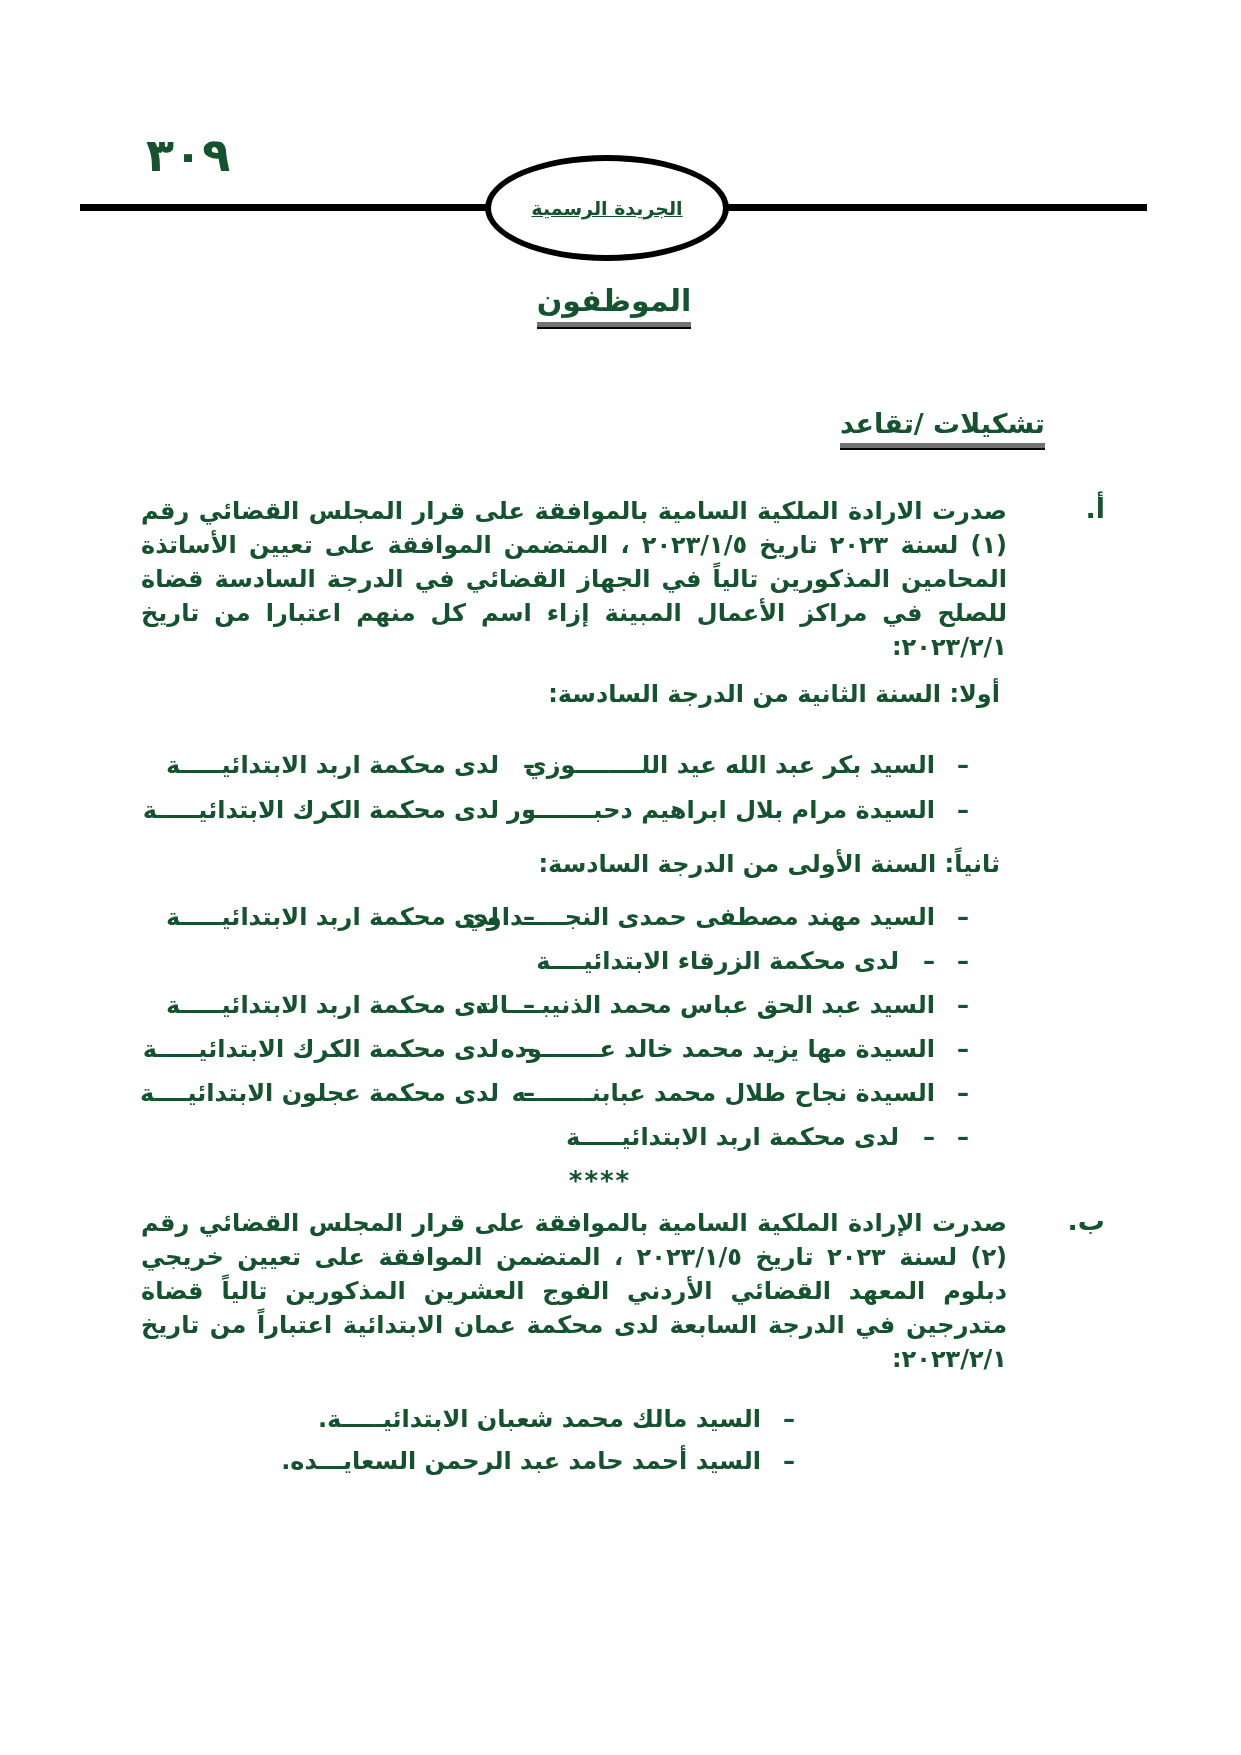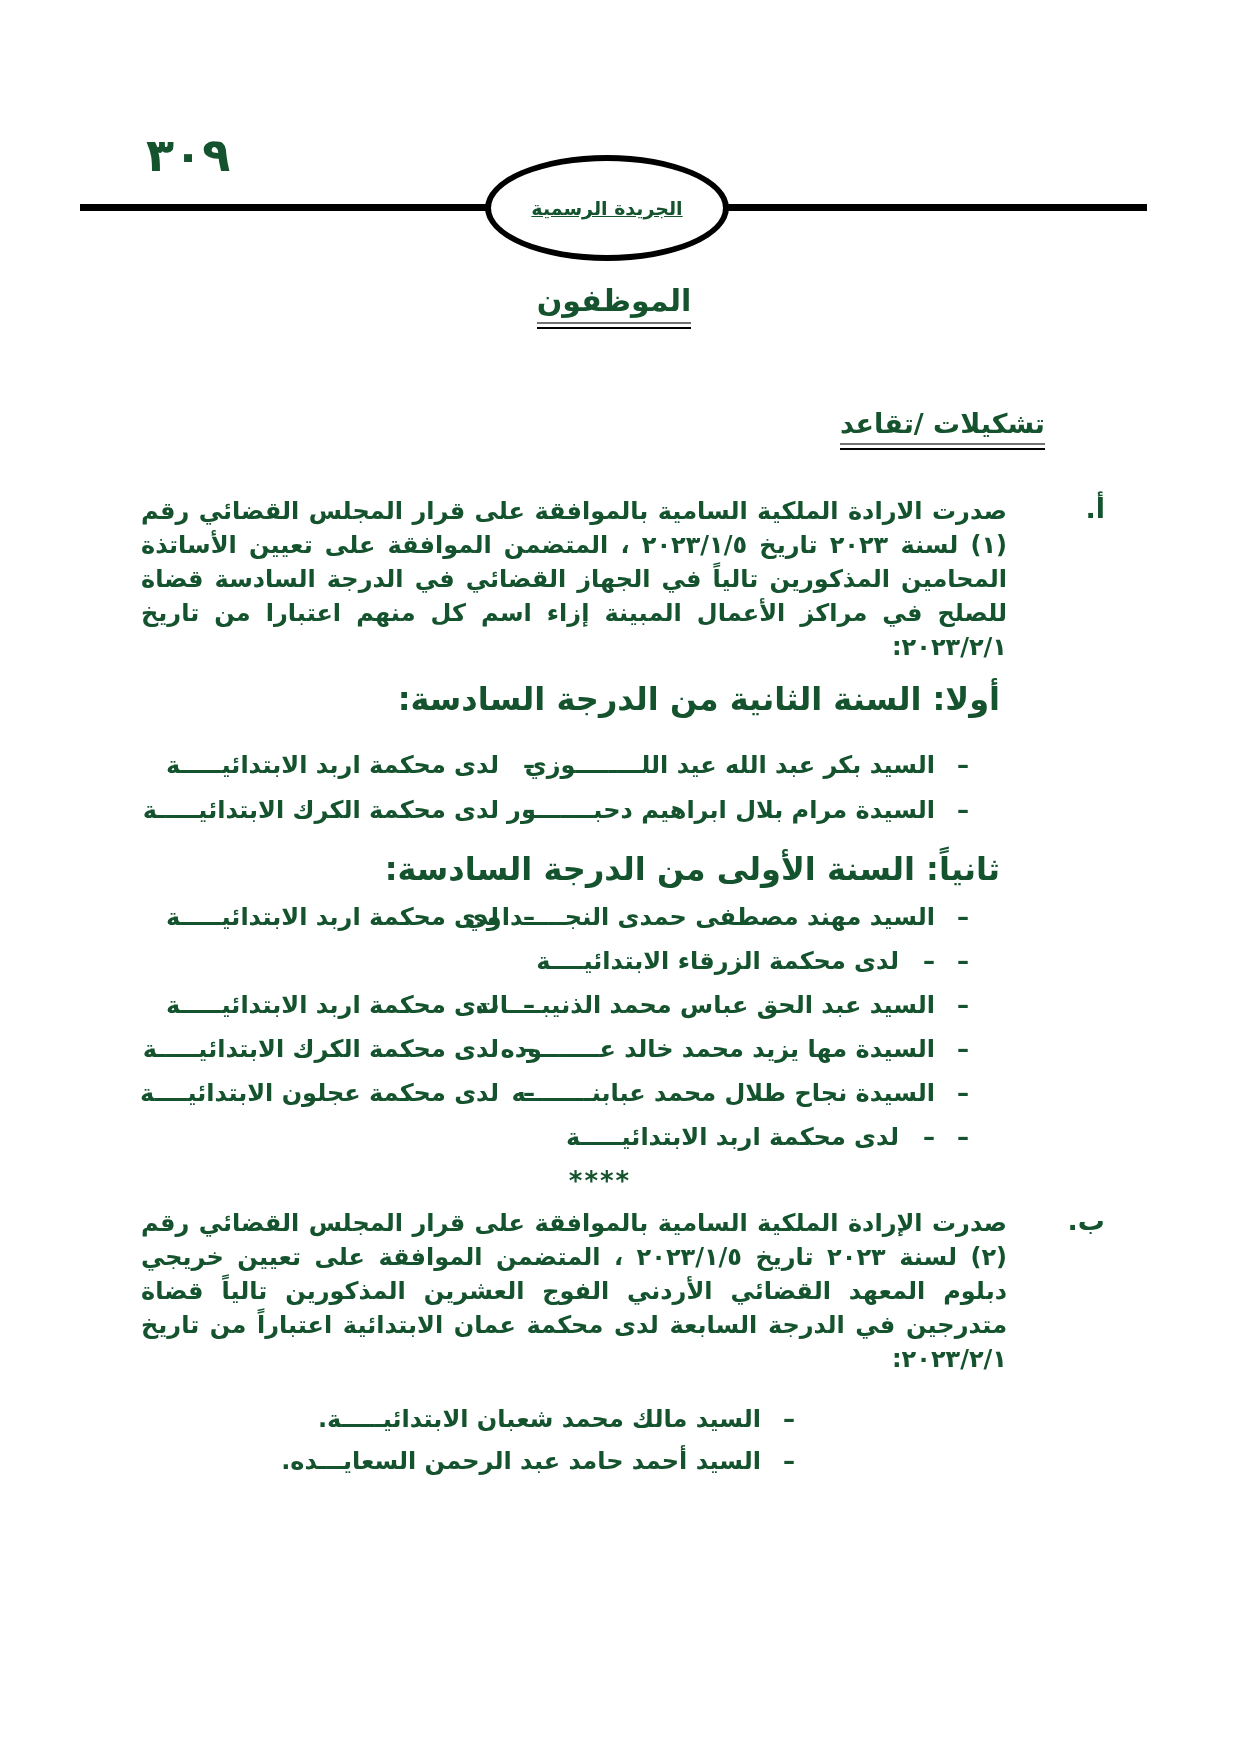--- a/index.html
+++ b/index.html
@@ -50,21 +50,21 @@
   .doc-title-wrap {
     position: absolute;
     top: 283px;
     left: 0;
     width: 1228px;
     text-align: center;
   }
   .doc-title { font-size: 30px; }
   .dbl {
     display: inline-block;
-    border-bottom: 2px solid #737373;
+    border-bottom: 6px solid #737373;
     padding-bottom: 4px;
     position: relative;
   }
   .dbl::after {
     content: "";
     position: absolute;
     left: 0; right: 0;
     bottom: -7px;
     height: 2px;
     background: #000;
@@ -90,21 +90,21 @@
   .para .marker {
     position: absolute;
     right: -98px;
     top: -2px;
     font-size: 27px;
   }
   .sub-heading {
     position: absolute;
     right: 241px;
     direction: rtl;
-    font-size: 32px;
+    font-size: 24px;
     white-space: nowrap;
   }
   .sub-a1 { top: 680px; }
   .sub-a2 { top: 850px; }
   .list {
     position: absolute;
     direction: rtl;
   }
   .list-1 { top: 742px; right: 272px; width: 795px; }
   .list-2 { top: 895px; right: 272px; width: 795px; }

